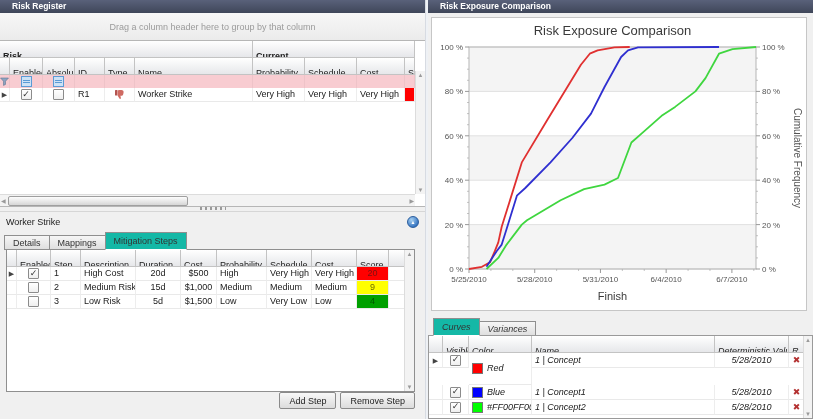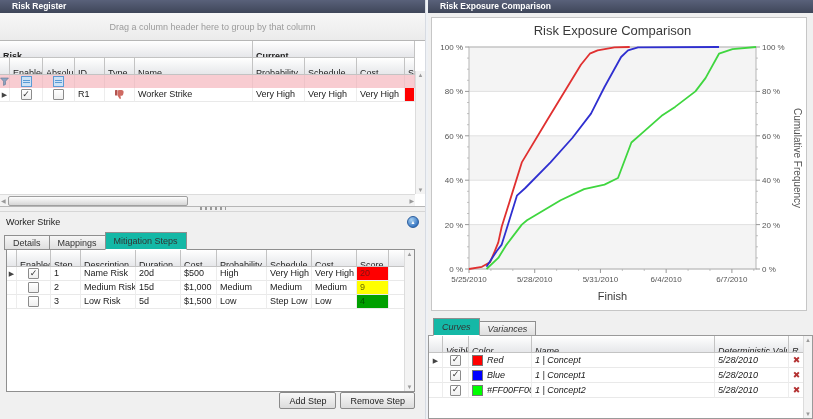--- a/index.html
+++ b/index.html
@@ -16,21 +16,21 @@
                background:linear-gradient(#f7f7f7,#ebebeb);border-bottom:1px solid #cfcfcf;
                display:flex;align-items:center;justify-content:center;color:#9b9b9b;}
   
   .rrow{display:flex;}
   .hcell{box-sizing:border-box;height:15px;line-height:14px;padding:8px 3px;
          background:linear-gradient(#ffffff,#e6e7ea);border-right:1px solid #c3c3c3;
          border-bottom:1px solid #c3c3c3;overflow:hidden;white-space:nowrap;color:#222;}
   .bandcell{font-weight:bold;}
   .dcell{box-sizing:border-box;height:14px;line-height:13px;padding:0 3px;border-right:1px solid #ededed;
          border-bottom:1px solid #e9e9e9;overflow:hidden;white-space:nowrap;background:#fff;}
-  .num{text-align:left;}
+  .num{text-align:center;}
   .center{display:flex;align-items:center;justify-content:center;padding:0;}
   .row-ind{display:flex;align-items:center;justify-content:center;padding:0;color:#444;font-size:7px;}
   
   .risk-table{position:absolute;top:40px;left:0;right:0;height:165px;background:#fff;
               border-top:1px solid #b6b6b6;border-bottom:1px solid #b6b6b6;overflow:hidden;}
   .w0{width:10px}.w1{width:33px}.w2{width:32px}.w3{width:30px}.w4{width:30px}.w5{width:118px}
   .w6{width:52px}.w7{width:52px}.w8{width:48px}.w9{width:10px}
   .wb0{width:253px}.wb1{width:162px}
   .fcell{box-sizing:border-box;height:13px;border-right:1px solid #eec3c8;background:#f8ccd1;
          display:flex;align-items:center;justify-content:center;}
@@ -206,21 +206,21 @@
           <div class="hcell mw9">Score</div>
           <div class="hcell mfill"></div>
         </div>
 
         <div class="rrow">
           <div class="dcell row-ind mw0">▶</div>
           <div class="dcell center mw1">
               <span class="cb checked"></span>
             </div>
           <div class="dcell mw2">1</div>
-          <div class="dcell mw3">Name Risk</div>
+          <div class="dcell mw3">High Cost</div>
           <div class="dcell num mw4">20d</div>
           <div class="dcell num mw5">$500</div>
           <div class="dcell mw6">High</div>
           <div class="dcell mw7">Very High</div>
           <div class="dcell mw8">Very High</div>
           <div class="dcell num mw9" style="background-color: rgb(255, 0, 0); color: rgb(123, 17, 17);">20</div>
           <div class="dcell mfill"></div>
         </div>
 
         <div class="rrow">
@@ -242,21 +242,21 @@
         <div class="rrow">
           <div class="dcell row-ind mw0"></div>
           <div class="dcell center mw1">
               <span class="cb"></span>
             </div>
           <div class="dcell mw2">3</div>
           <div class="dcell mw3">Low Risk</div>
           <div class="dcell num mw4">5d</div>
           <div class="dcell num mw5">$1,500</div>
           <div class="dcell mw6">Low</div>
-          <div class="dcell mw7">Step Low</div>
+          <div class="dcell mw7">Very Low</div>
           <div class="dcell mw8">Low</div>
           <div class="dcell num mw9" style="background-color: rgb(0, 160, 0); color: rgb(0, 85, 0);">4</div>
           <div class="dcell mfill"></div>
         </div>
 
         <div class="vscroll" style="top:0;bottom:0;">
           <span class="arr">▲</span>
           <span class="arr">▼</span>
         </div>
       </div>
@@ -383,21 +383,21 @@
           <div class="hcell cw3">Name</div>
           <div class="hcell num cw4">Deterministic Value</div>
           <div class="hcell cw5">R...</div>
         </div>
 
         <div class="rrow">
           <div class="dcell row-ind cw0" style="height:15px">▶</div>
           <div class="dcell center cw1" style="height:15px">
               <span class="cb checked"></span>
             </div>
-          <div class="dcell colorcell cw2" style="height:15px">
+          <div class="dcell colorcell cw2" style="height:32px">
             <span class="swatch" style="background-color: rgb(255, 0, 0);"></span>
             <span>Red</span>
           </div>
           <div class="dcell cw3" style="height:15px;line-height:14px">1 | Concept</div>
           <div class="dcell num cw4" style="height:15px;line-height:14px">5/28/2010</div>
           <div class="dcell center cw5" style="height:15px">
               <span class="xicon">✖</span>
             </div>
         </div>
 

